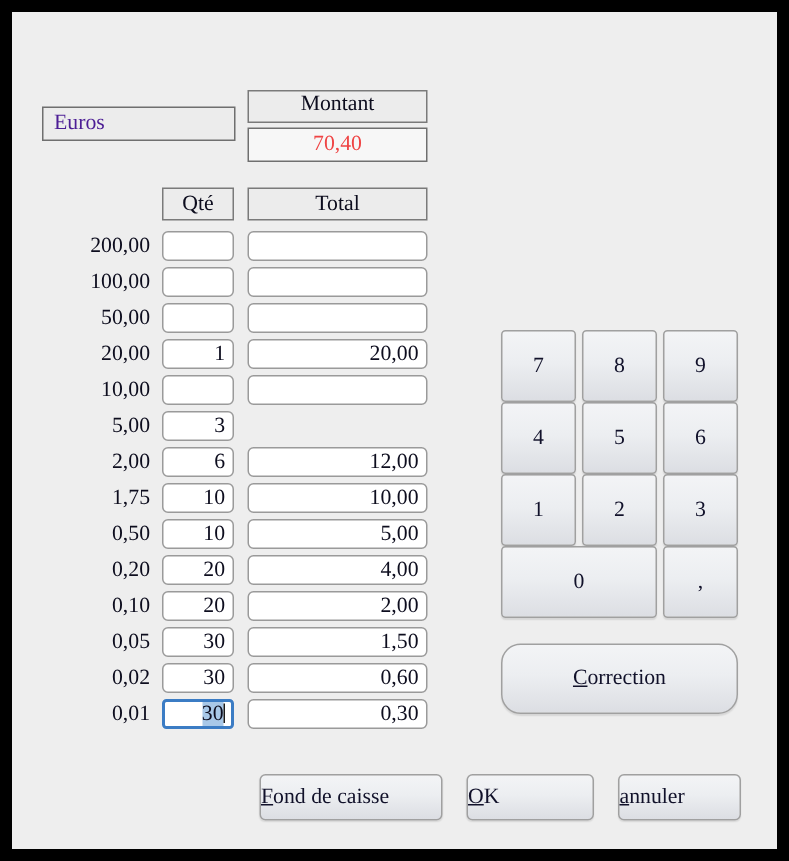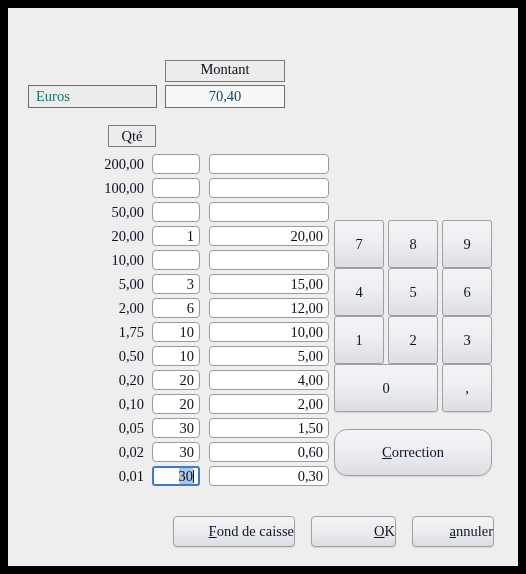--- a/index.html
+++ b/index.html
@@ -34,64 +34,64 @@
     display: flex;
     align-items: flex-start;
     justify-content: center;
     font-size: 14.5px;
     color: #0d0d1e;
   }
 
   .euros-box {
     position: absolute;
     left: 20px;
-    top: 77px;
+    top: 63px;
     width: 129px;
     height: 23px;
     border: 1px solid #6f6f6f;
     background: #ececec;
     display: flex;
     align-items: center;
     padding-left: 7px;
     font-size: 14.5px;
-    color: #0f766e;
+    color: #4c1d95;
   }
 
   .montant-value {
     position: absolute;
     left: 157px;
     top: 77px;
     width: 120px;
     height: 23px;
     border: 1px solid #6f6f6f;
     background: #f7f7f7;
     display: flex;
     align-items: center;
     justify-content: center;
     font-size: 14.5px;
-    color: #0c4a6e;
+    color: #ef4444;
   }
 
   
   .col-head {
     position: absolute;
     height: 22px;
     border: 1px solid #7a7a7a;
     background: #ececec;
     display: flex;
     align-items: center;
     justify-content: center;
     font-size: 14.5px;
     color: #0d0d1e;
   }
   .col-head.qte   { left: 100px; top: 117px; width: 48px; }
   .col-head.total { left: 157px; top: 117px; width: 120px; }
 
   
-  .rows { position: absolute; left: 0; top: 146px; width: 300px; margin-left: 44px; }
+  .rows { position: absolute; left: 0; top: 146px; width: 300px; }
 
   .row {
     position: relative;
     height: 24px;
   }
 
   .row-label {
     position: absolute;
     left: 20px;
     top: 0;
@@ -179,21 +179,21 @@
   
   .btn {
     position: absolute;
     top: 508px;
     height: 31px;
     border: 1px solid #a0a0a0;
     border-radius: 4px;
     background: linear-gradient(to bottom, #f3f4f6 0%, #eceef1 45%, #dcdee3 100%);
     display: flex;
     align-items: center;
-    justify-content: flex-end;
+    justify-content: flex-start;
     font-family: "Liberation Serif", "DejaVu Serif", serif;
     font-size: 14.5px;
     color: #11112a;
     box-shadow: 0 1px 1px rgba(0,0,0,0.10);
   }
   .btn.fond   { left: 165px; width: 122px; }
   .btn.ok     { left: 303px; width: 85px; }
   .btn.cancel { left: 404px; width: 82px; }
 
   u { text-underline-offset: 1px; }
@@ -211,20 +211,23 @@
     <span>Euros</span>
   </div>
 
   <div class="montant-value">
     <span>70,40</span>
   </div>
 
   <div class="col-head qte">
     <span>Qté</span>
   </div>
+  <div class="col-head total">
+    <span>Total</span>
+  </div>
 
   <div class="rows" id="rows-container">
       <div class="row">
         <div class="row-label">200,00</div>
         <div class="cell qte"></div>
         <div class="cell total"></div>
       </div>
       <div class="row">
         <div class="row-label">100,00</div>
         <div class="cell qte"></div>
@@ -241,21 +244,20 @@
         <div class="cell total">20,00</div>
       </div>
       <div class="row">
         <div class="row-label">10,00</div>
         <div class="cell qte"></div>
         <div class="cell total"></div>
       </div>
       <div class="row">
         <div class="row-label">5,00</div>
         <div class="cell qte">3</div>
-        <div class="cell total">15,00</div>
       </div>
       <div class="row">
         <div class="row-label">2,00</div>
         <div class="cell qte">6</div>
         <div class="cell total">12,00</div>
       </div>
       <div class="row">
         <div class="row-label">1,75</div>
         <div class="cell qte">10</div>
         <div class="cell total">10,00</div>

